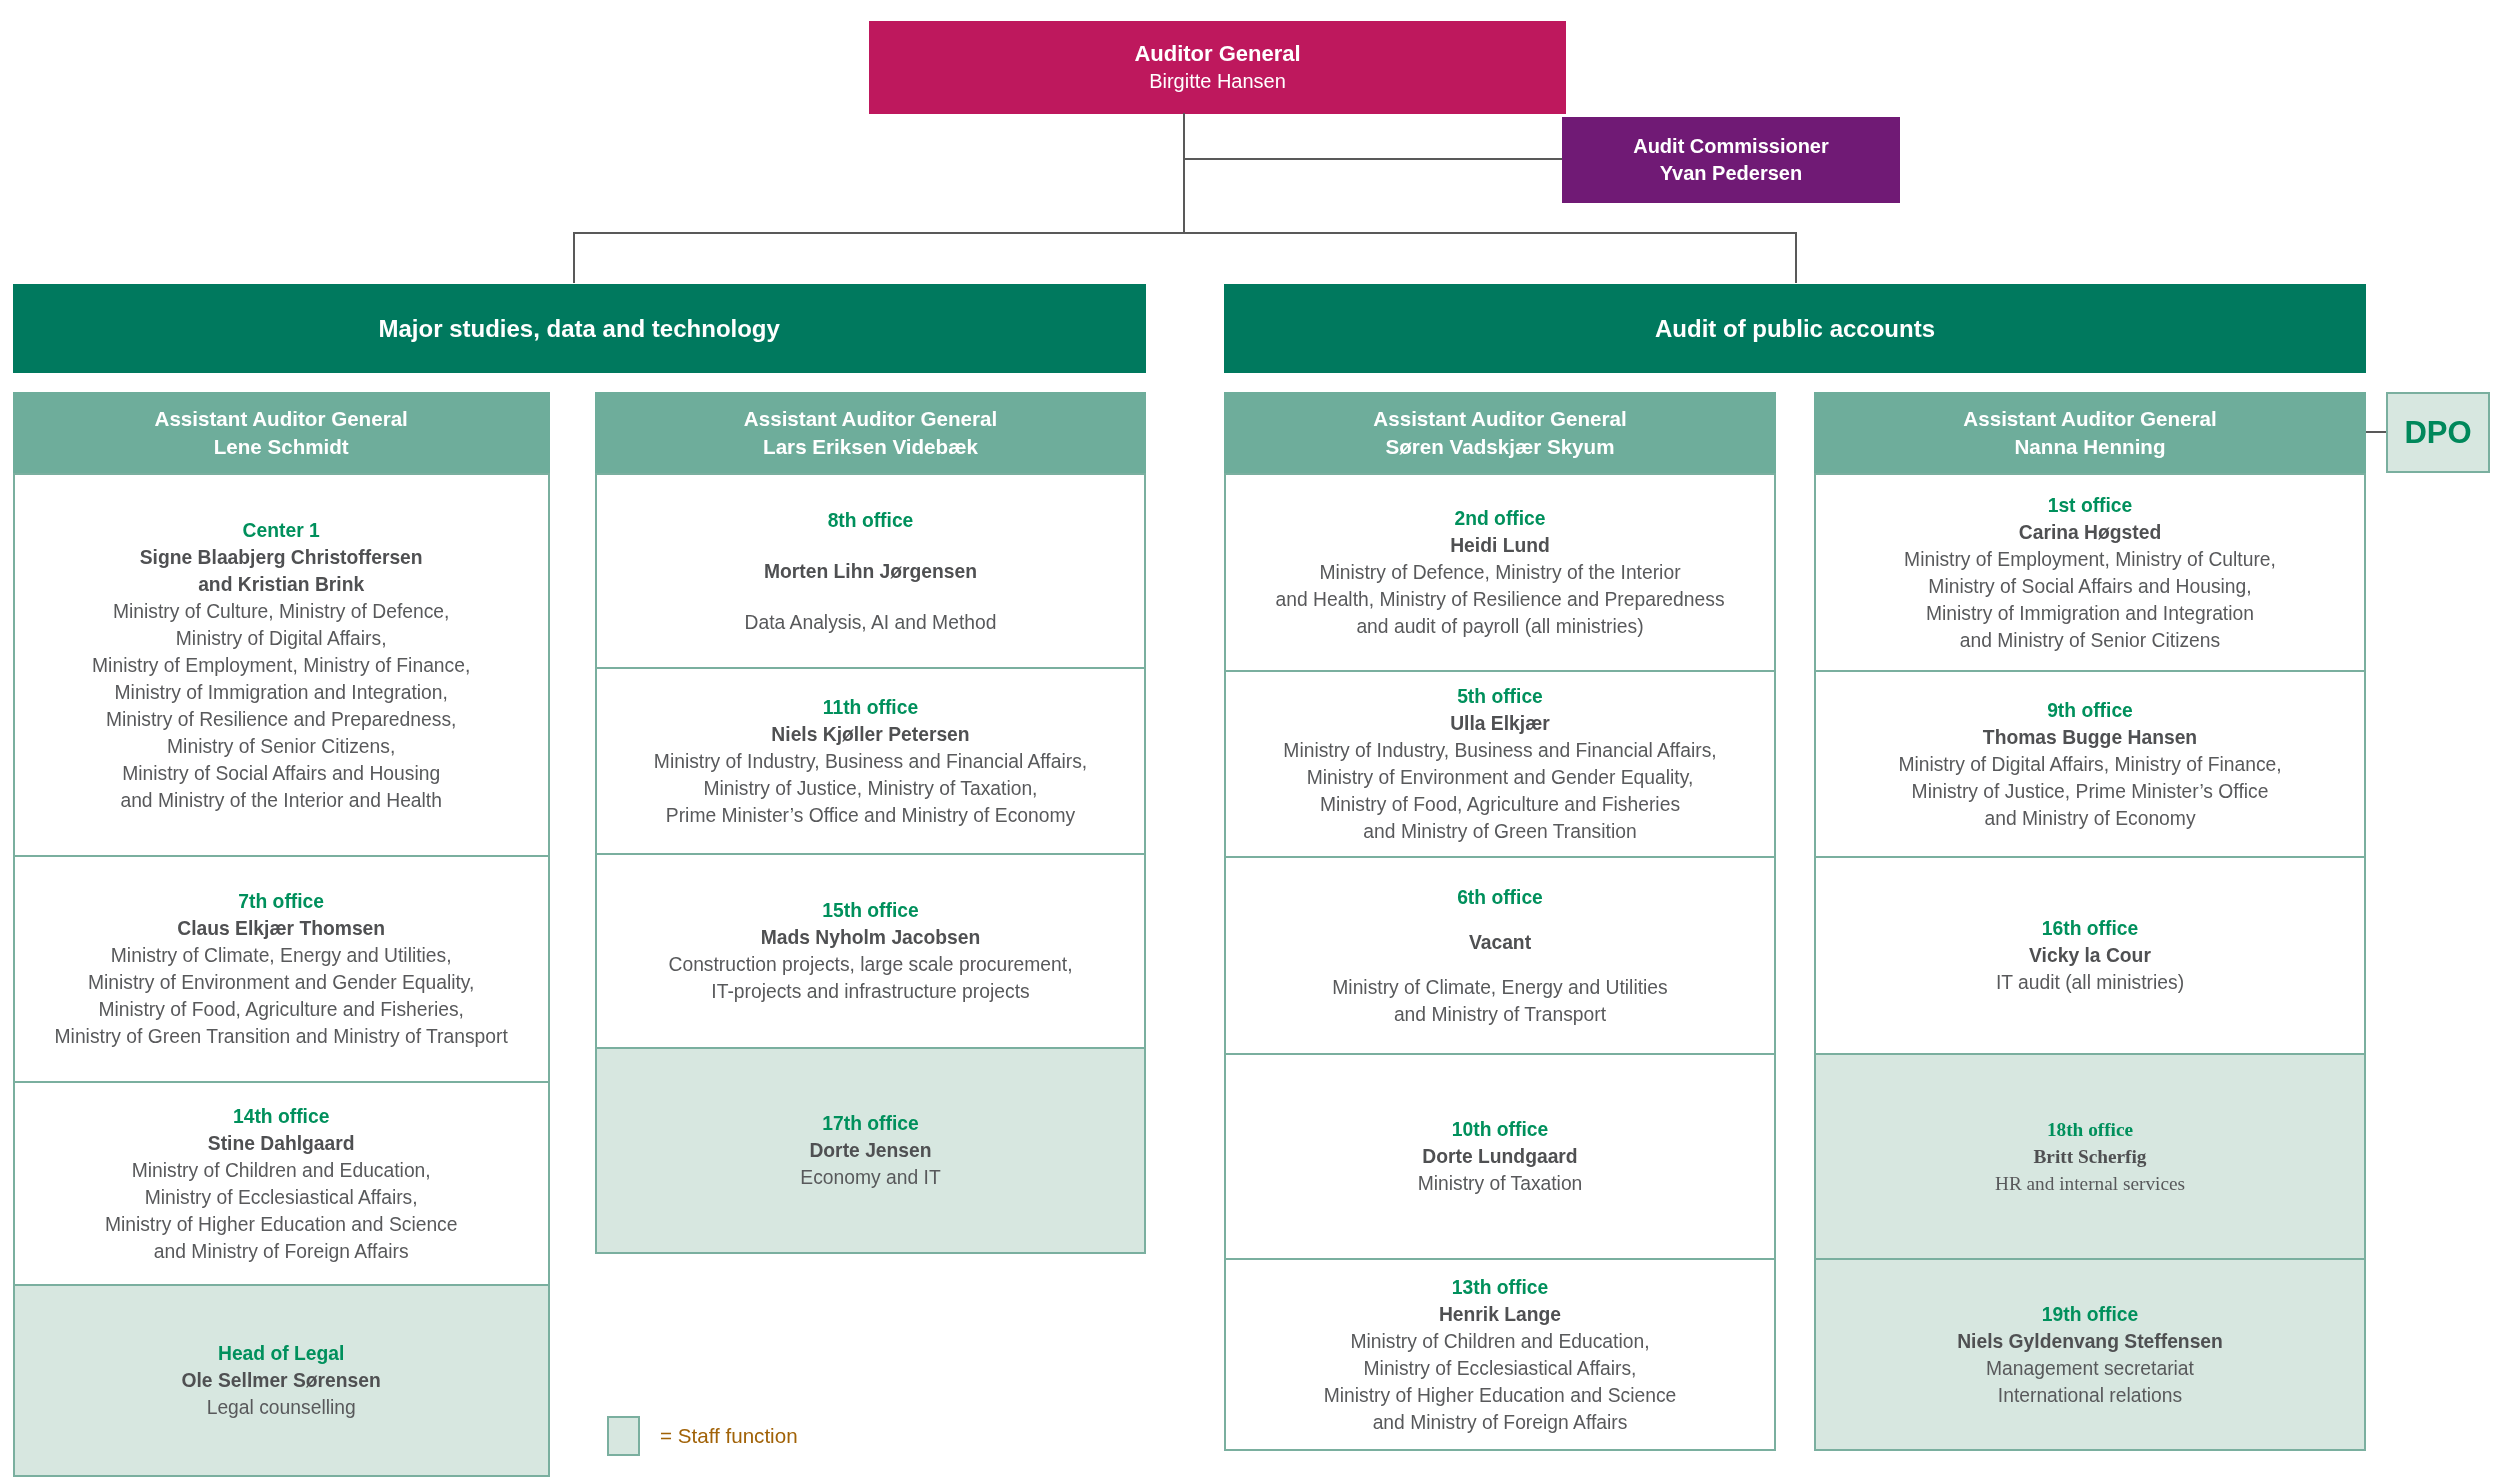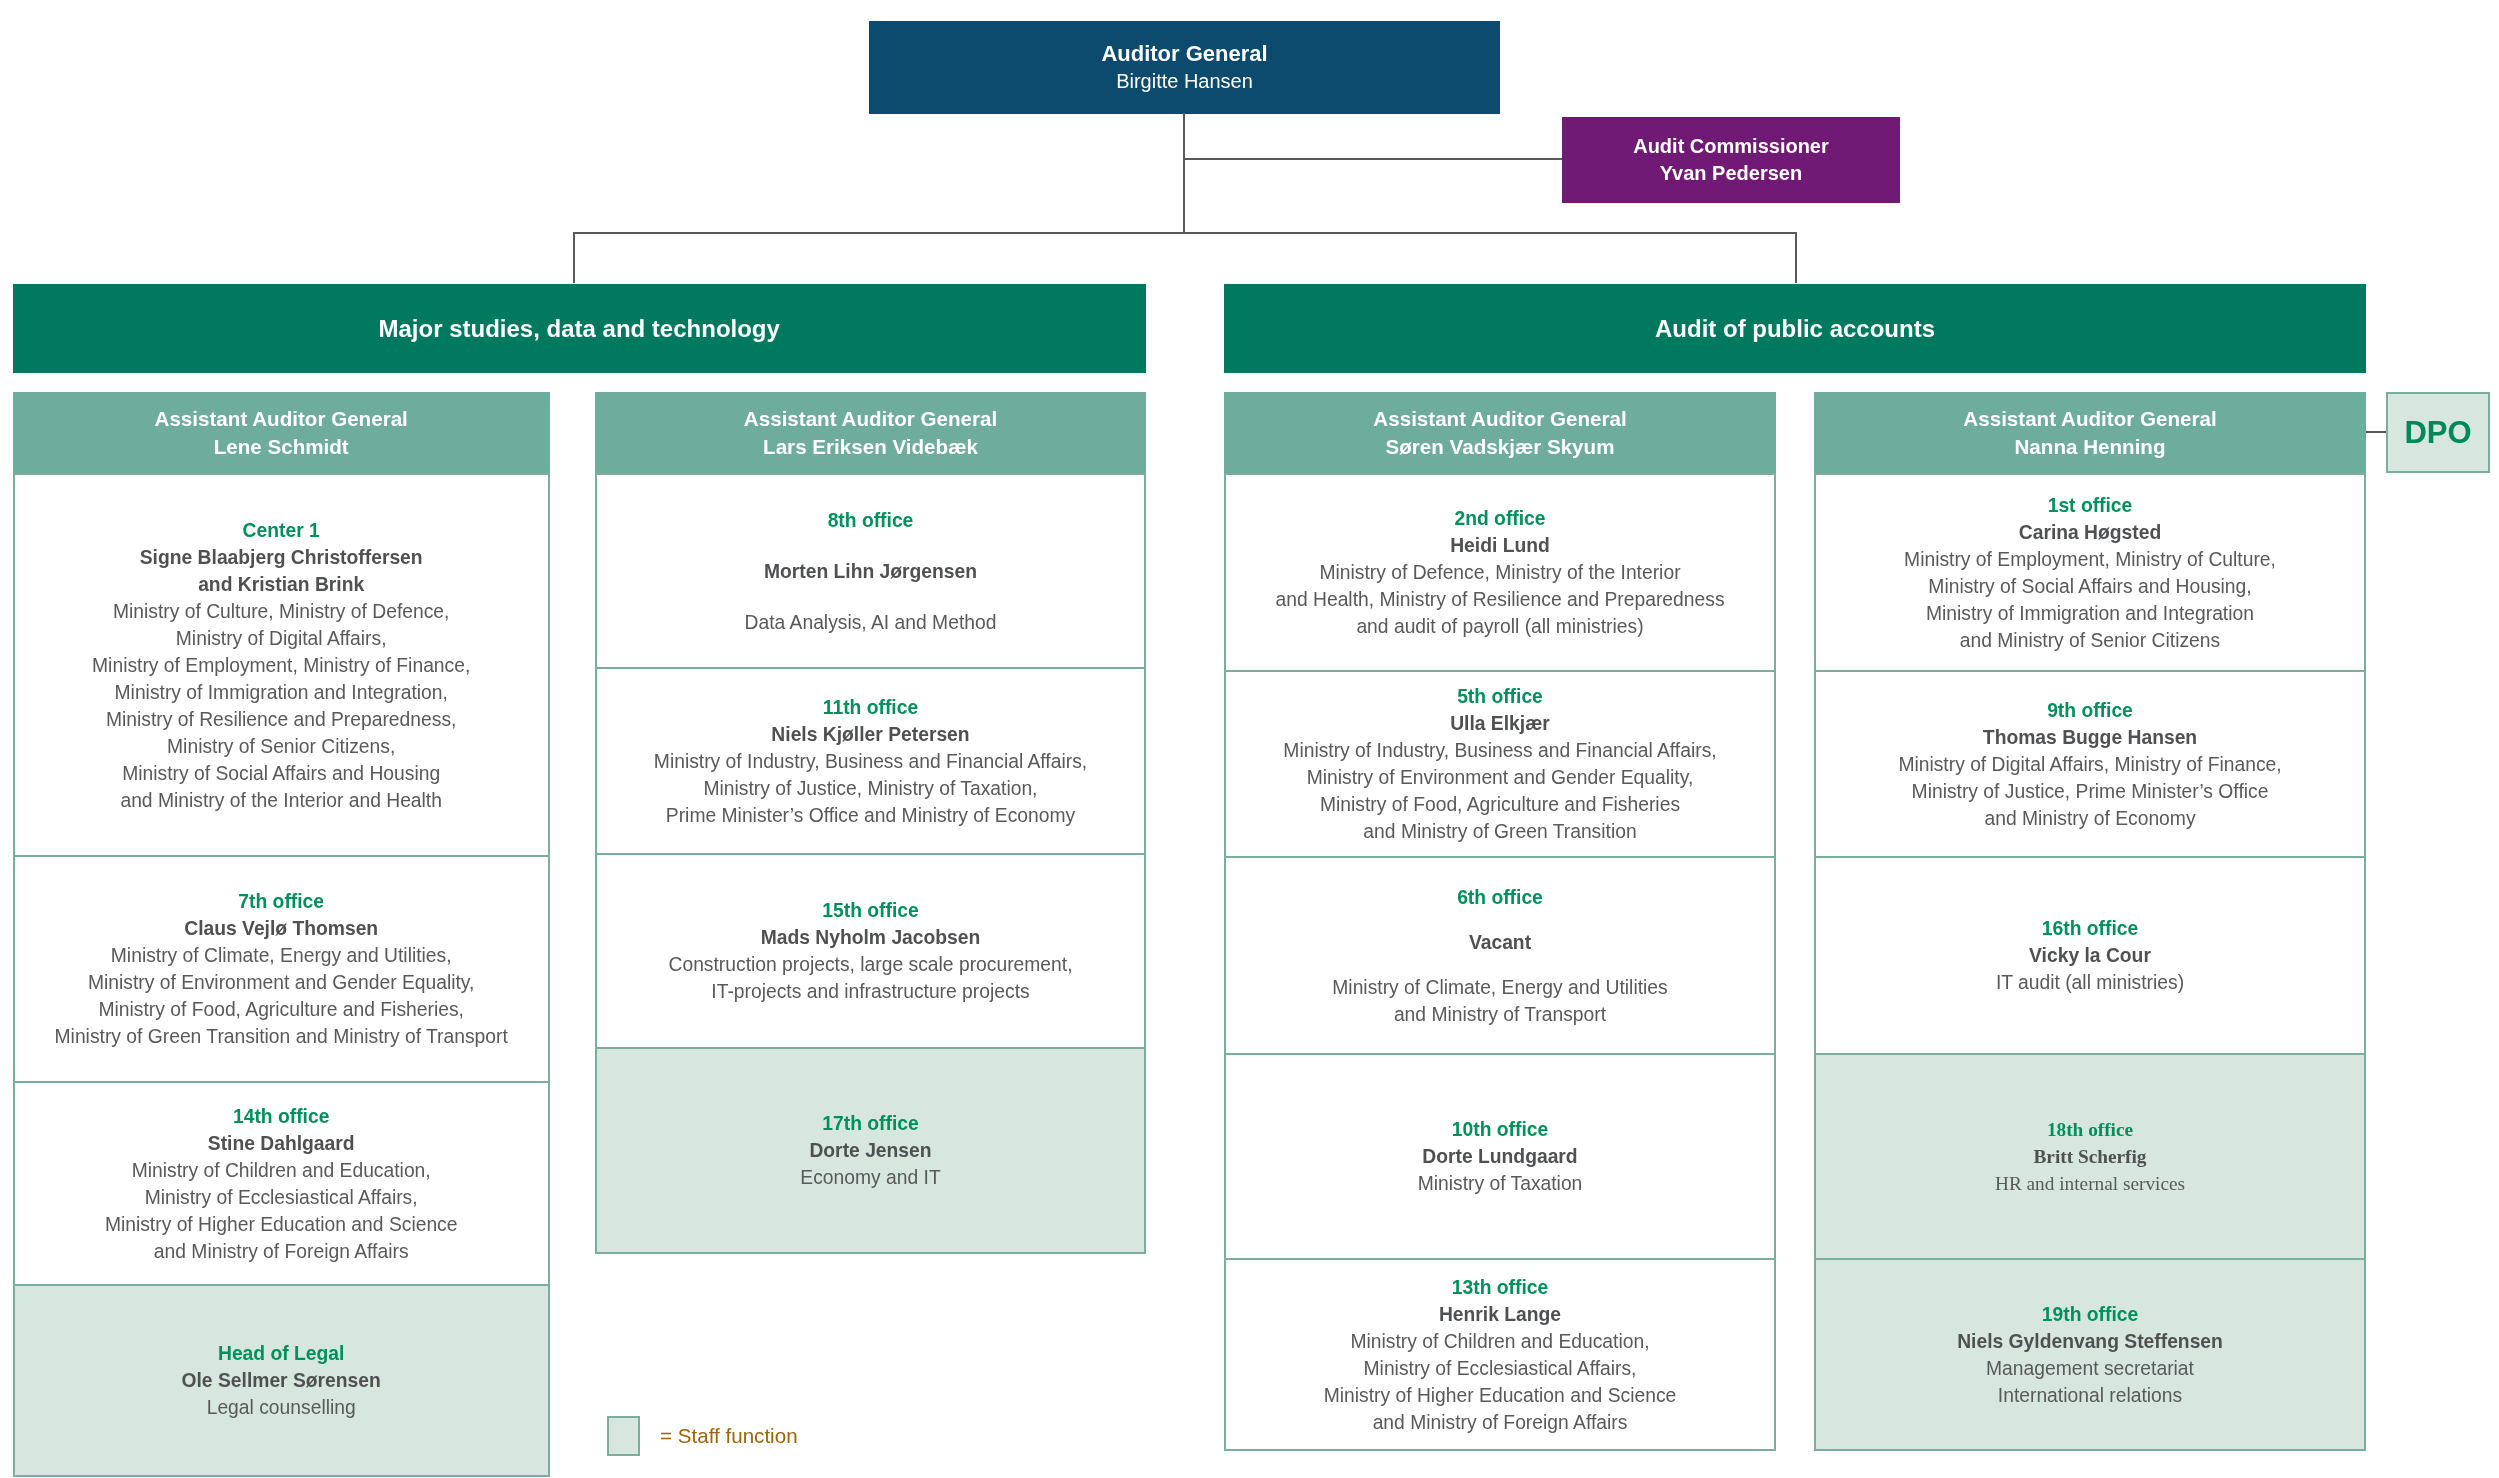--- a/index.html
+++ b/index.html
@@ -2,21 +2,21 @@
 <html style="font-size:10.7px"><head>
 <meta charset="utf-8">
 <style>
   * { margin:0; padding:0; box-sizing:border-box; }
   html,body { background:#ffffff; }
   body { font-family:"Liberation Sans", sans-serif; }
   .canvas { position:relative; width:2500px; height:1478px; background:#fff; overflow:hidden; }
 
   .topbox { position:absolute; display:flex; flex-direction:column; justify-content:center;
             align-items:center; text-align:center; color:#fff; }
-  .ag { left:869px; top:20.6px; width:631px; height:93px; background:#0c4a6e; }
+  .ag { left:869px; top:20.6px; width:697px; height:93px; background:#be185d; }
   .ag .t { font-weight:bold; font-size:22px; line-height:29px; }
   .ag .n { font-size:20px; line-height:27px; }
   .ac { left:1562px; top:117px; width:338px; height:86px; background:#701a75; }
   .ac .t, .ac .n { font-weight:bold; font-size:20px; line-height:27px; }
 
   .branch { position:absolute; top:284px; height:89px; background:#00795E; color:#fff;
             display:flex; align-items:center; justify-content:center;
             font-weight:bold; font-size:24px; }
   .b1 { left:12.7px; width:1133px; }
   .b2 { left:1224px; width:1142px; }
@@ -81,21 +81,21 @@
 Ministry of Digital Affairs,
 Ministry of Employment, Ministry of Finance,
 Ministry of Immigration and Integration,
 Ministry of Resilience and Preparedness,
 Ministry of Senior Citizens,
 Ministry of Social Affairs and Housing
 and Ministry of the Interior and Health</div>
     </div>
     <div class="obox" style="height:228px;">
       <div class="otitle">7th office</div>
-      <div class="oname">Claus Vejlø Thomsen</div>
+      <div class="oname">Claus Elkjær Thomsen</div>
       <div class="olines">Ministry of Climate, Energy and Utilities,
 Ministry of Environment and Gender Equality,
 Ministry of Food, Agriculture and Fisheries,
 Ministry of Green Transition and Ministry of Transport</div>
     </div>
     <div class="obox" style="height:205px;">
       <div class="otitle">14th office</div>
       <div class="oname">Stine Dahlgaard</div>
       <div class="olines">Ministry of Children and Education,
 Ministry of Ecclesiastical Affairs,

